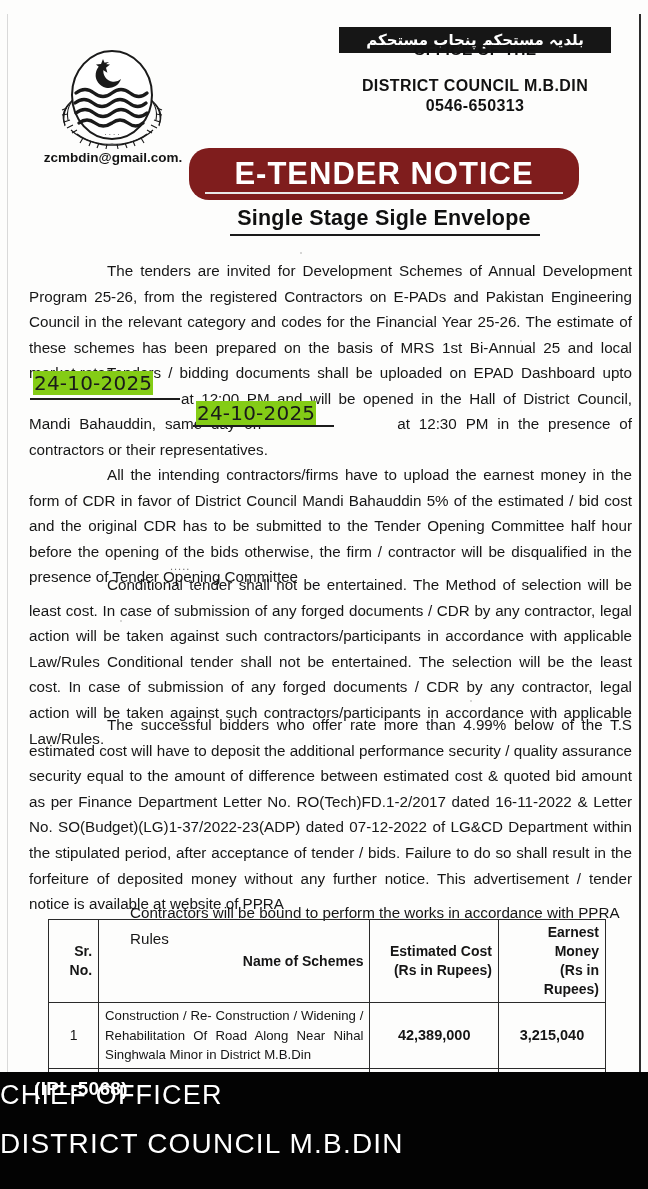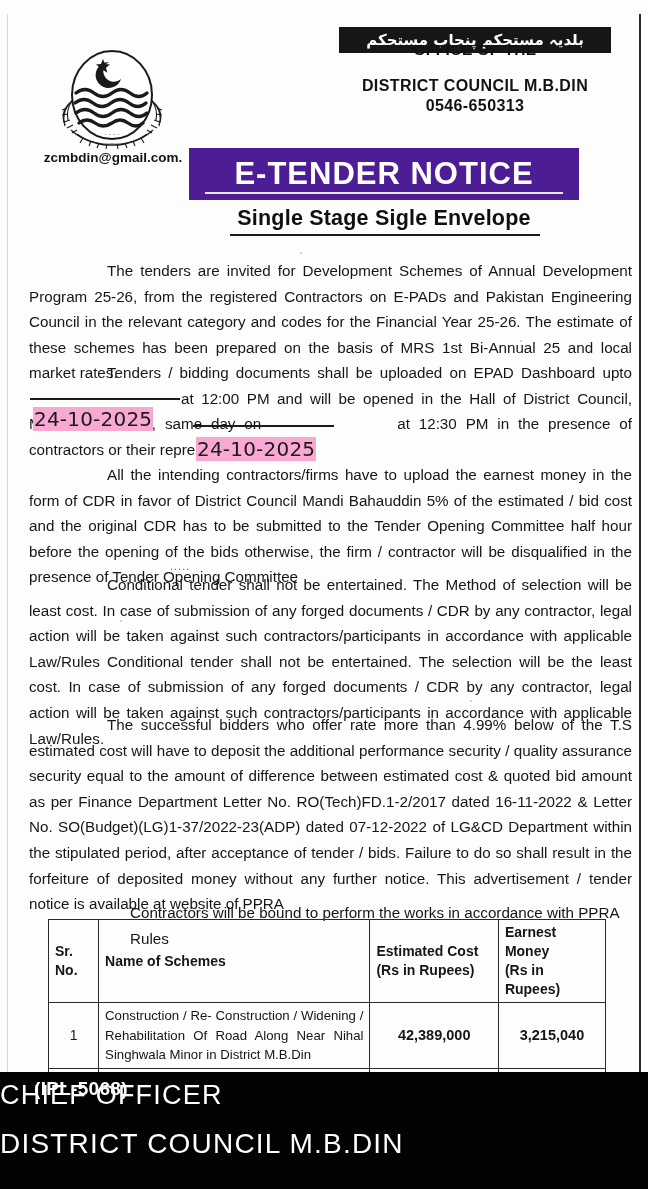--- a/index.html
+++ b/index.html
@@ -95,29 +95,30 @@
     color: #141414;
   }
 
   
   .title-banner {
     position: absolute;
     left: 189px;
     top: 148px;
     width: 390px;
     height: 52px;
-    background: #4c1d95;
+    background: #7f1d1d;
     color: #fff;
     display: flex;
     align-items: center;
     justify-content: center;
     font-size: 31px;
     font-weight: bold;
     letter-spacing: 1px;
     font-family: "Liberation Sans", sans-serif;
+    border-radius: 20px;
   }
   .title-underline {
     position: absolute;
     left: 205px;
     top: 192px;
     width: 358px;
     height: 2px;
     background: #e8e8e8;
   }
   .subtitle {
@@ -164,23 +165,22 @@
   .p6 { top: 900px; left: 130px; width: 502px; text-align: left; }
   .p6 p { text-indent: 0; }
 
   
   .date-stamp {
     position: absolute;
     font-family: "DejaVu Sans", sans-serif;
     font-size: 20px;
     color: #1a1a1a;
     letter-spacing: 0.2px;
-    background: #f9a8d4;
+    background: #84cc16;
     padding: 0 1px;
-    margin-top: 36px;
   }
   .date-1 { left: 33px;  top: 371px; }
   .date-2 { left: 196px; top: 401px; }
   .date-ul {
     position: absolute;
     height: 2px;
     background: #1c1c1c;
   }
   .date-ul-1 { left: 30px;  top: 398px; width: 150px; }
   .date-ul-2 { left: 193px; top: 425px; width: 141px; }
@@ -205,21 +205,21 @@
     color: #151515;
   }
   .tender-table th,
   .tender-table td {
     border: 1px solid #2a2a2a;
     padding: 3px 6px;
     vertical-align: middle;
   }
   .tender-table th {
     font-weight: bold;
-    text-align: left;
+    text-align: right;
     font-size: 14px;
     line-height: 19px;
     margin-left: 45px;
   }
   .th-sr   { width: 40px; }
   .th-name { width: 294px; text-align: left; padding-left: 8px; }
   .th-est  { width: 124px; }
   .th-earn { width: 100px; }
 
   .td-sr {

